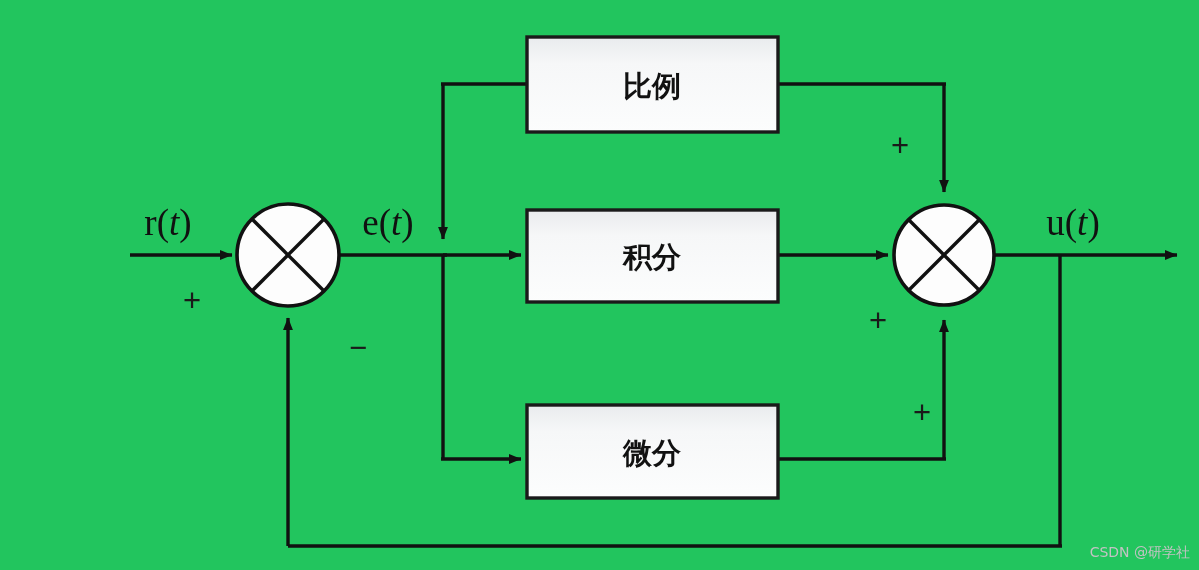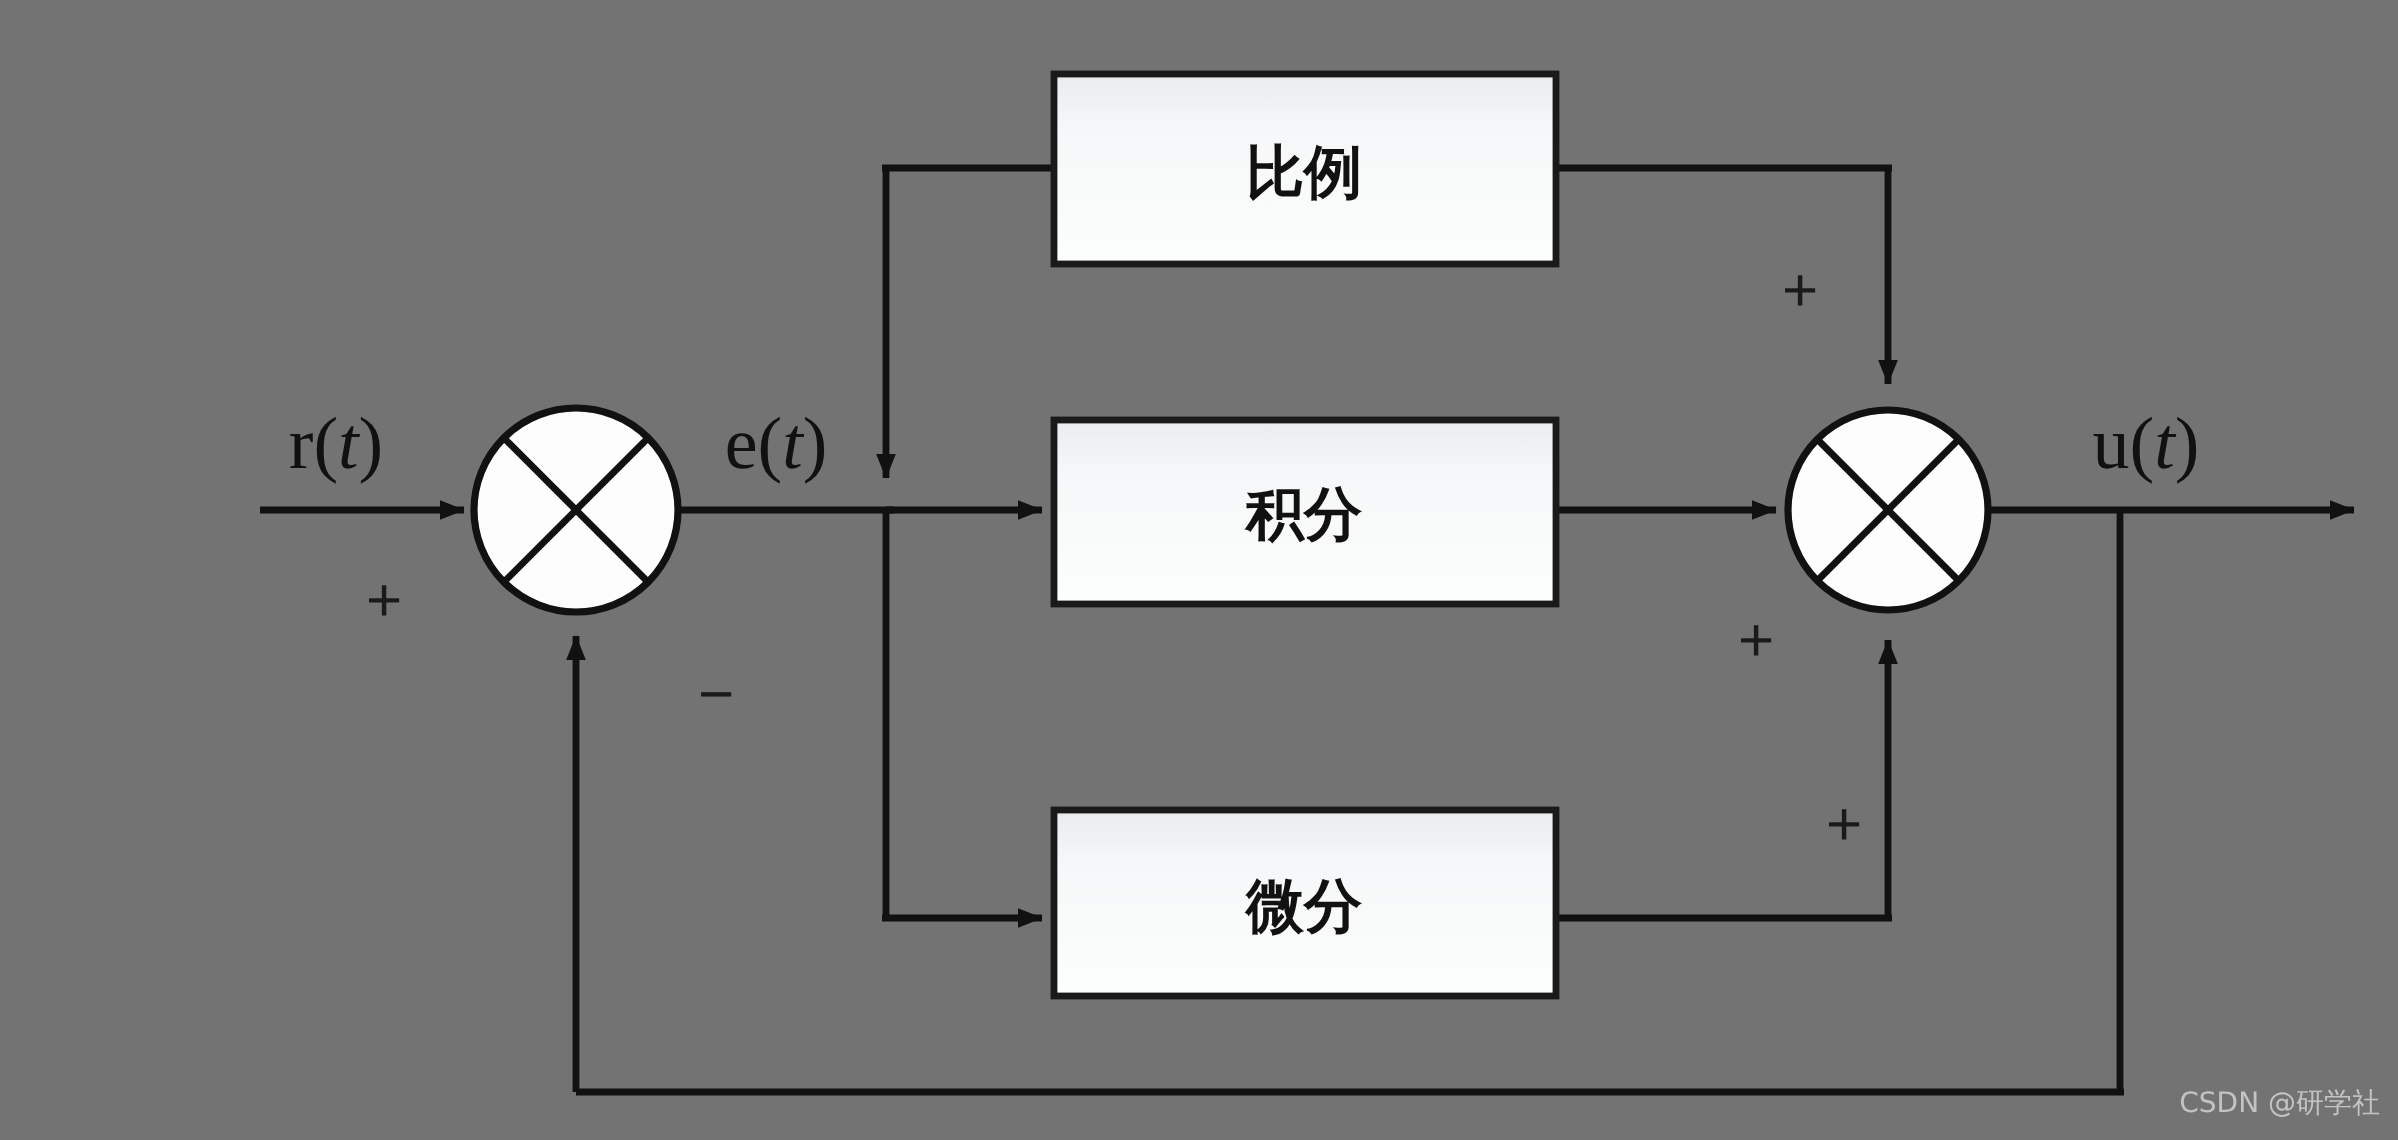--- a/index.html
+++ b/index.html
@@ -8,21 +8,21 @@
     padding: 0;
     background: #ffffff;
   }
   body {
     font-family: "Liberation Serif", "DejaVu Serif", serif;
   }
   #canvas {
     position: relative;
     width: 1199px;
     height: 570px;
-    background: #737373;
+    background: #22c55e;
     overflow: hidden;
   }
   #diagram-svg {
     position: absolute;
     top: 0;
     left: 0;
     width: 1199px;
     height: 570px;
   }
   .blk-text {

